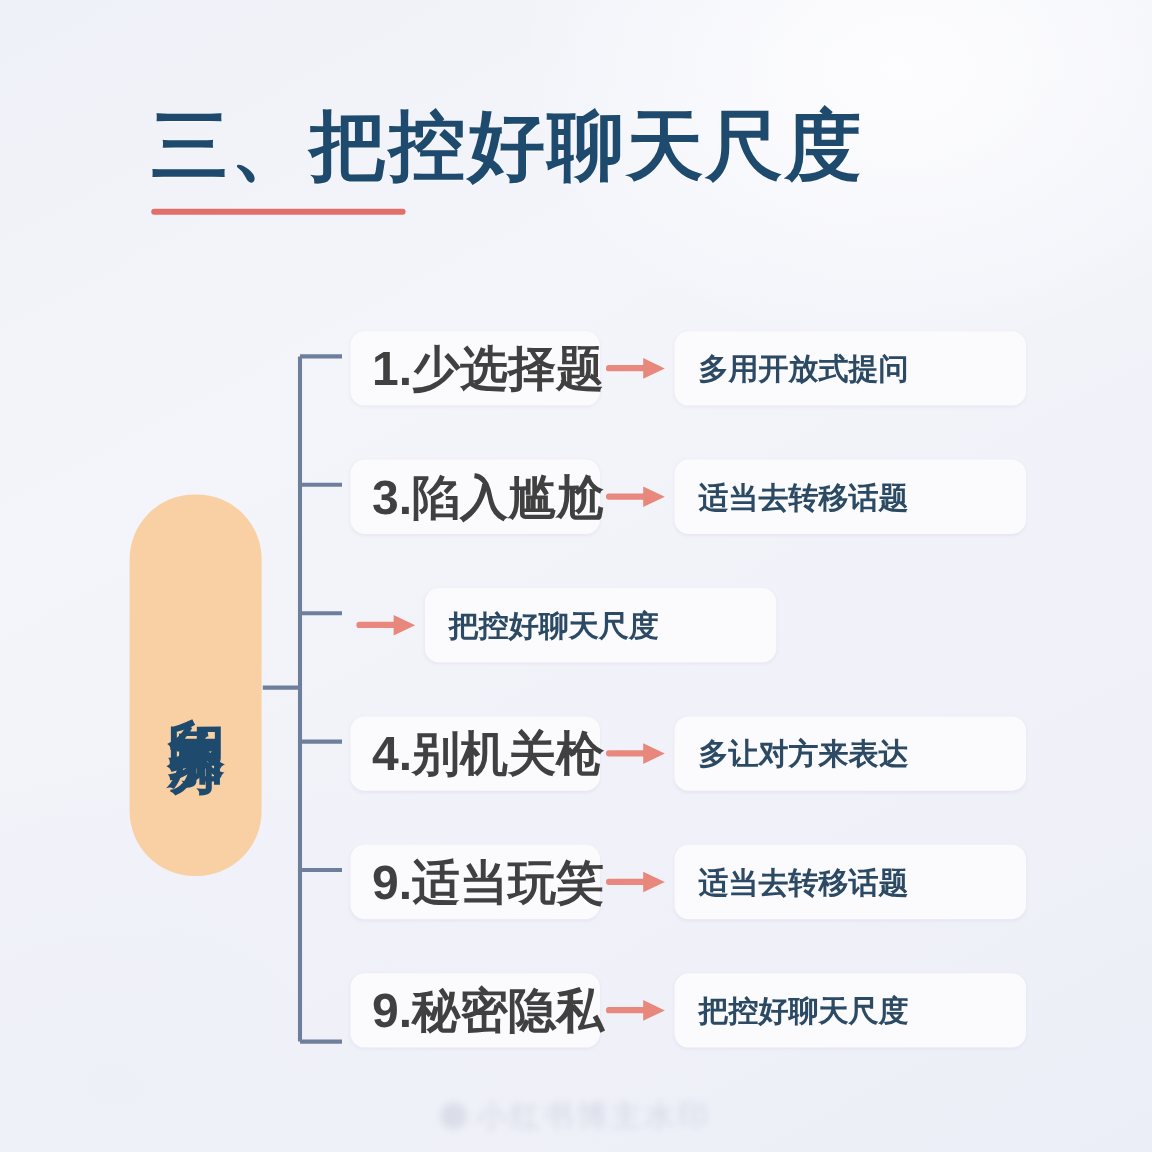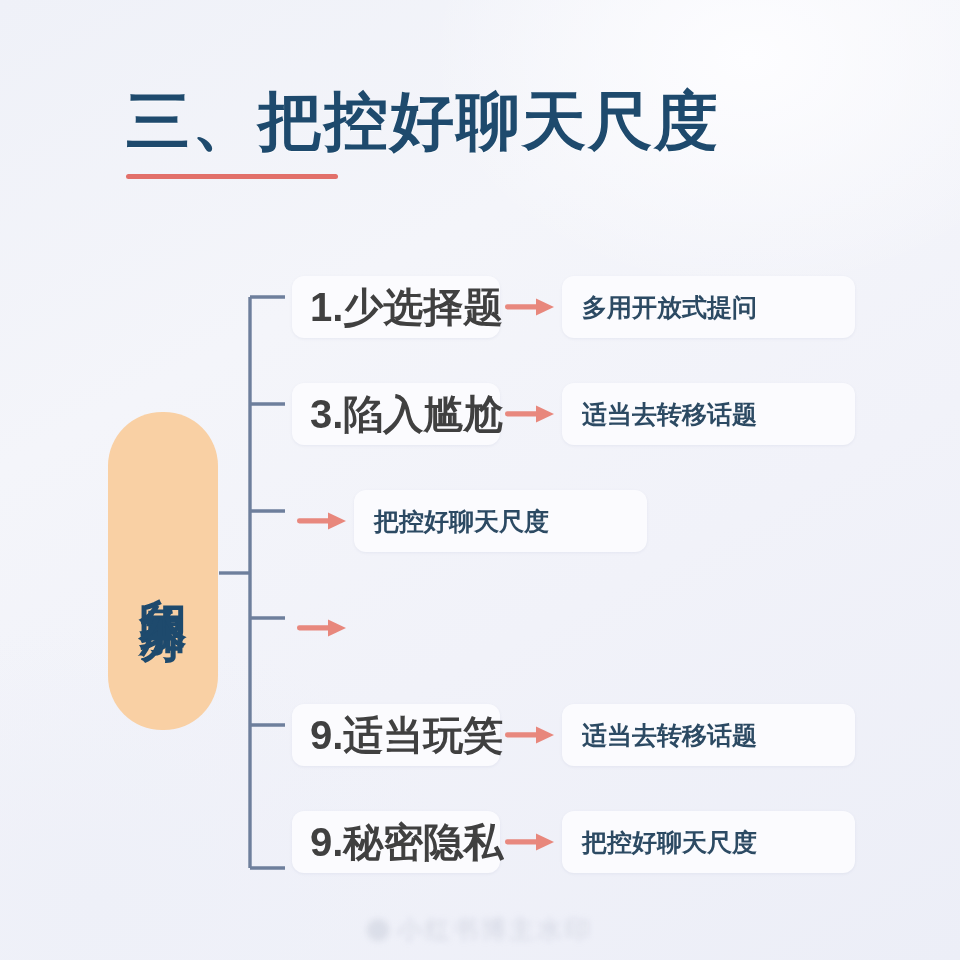--- a/index.html
+++ b/index.html
@@ -236,26 +236,32 @@
           <rect x="2" y="10.2" width="34" height="5.2" rx="2.4" fill="#e8887e"></rect>
           <path d="M 33 4.4 L 51 13 L 33 21.6 Z" fill="#e8877c"></path>
         </svg>
       </span>
       <div class="pill pill-right">
         <span class="right-text">把控好聊天尺度</span>
       </div>
     </div>
 
     <div class="row">
-      <span class="arrow">
-        <svg width="56" height="26" viewBox="0 0 56 26">
-          <rect x="2" y="10.2" width="34" height="5.2" rx="2.4" fill="#e8887e"></rect>
-          <path d="M 33 4.4 L 51 13 L 33 21.6 Z" fill="#e8877c"></path>
-        </svg>
-      </span>
+      <div class="pill pill-left">
+        <span class="left-text">4.别机关枪</span>
+      </div>
+      <span class="arrow">
+        <svg width="56" height="26" viewBox="0 0 56 26">
+          <rect x="2" y="10.2" width="34" height="5.2" rx="2.4" fill="#e8887e"></rect>
+          <path d="M 33 4.4 L 51 13 L 33 21.6 Z" fill="#e8877c"></path>
+        </svg>
+      </span>
+      <div class="pill pill-right">
+        <span class="right-text">多让对方来表达</span>
+      </div>
     </div>
 
     <div class="row">
       <div class="pill pill-left">
         <span class="left-text">9.适当玩笑</span>
       </div>
       <span class="arrow">
         <svg width="56" height="26" viewBox="0 0 56 26">
           <rect x="2" y="10.2" width="34" height="5.2" rx="2.4" fill="#e8887e"></rect>
           <path d="M 33 4.4 L 51 13 L 33 21.6 Z" fill="#e8877c"></path>

